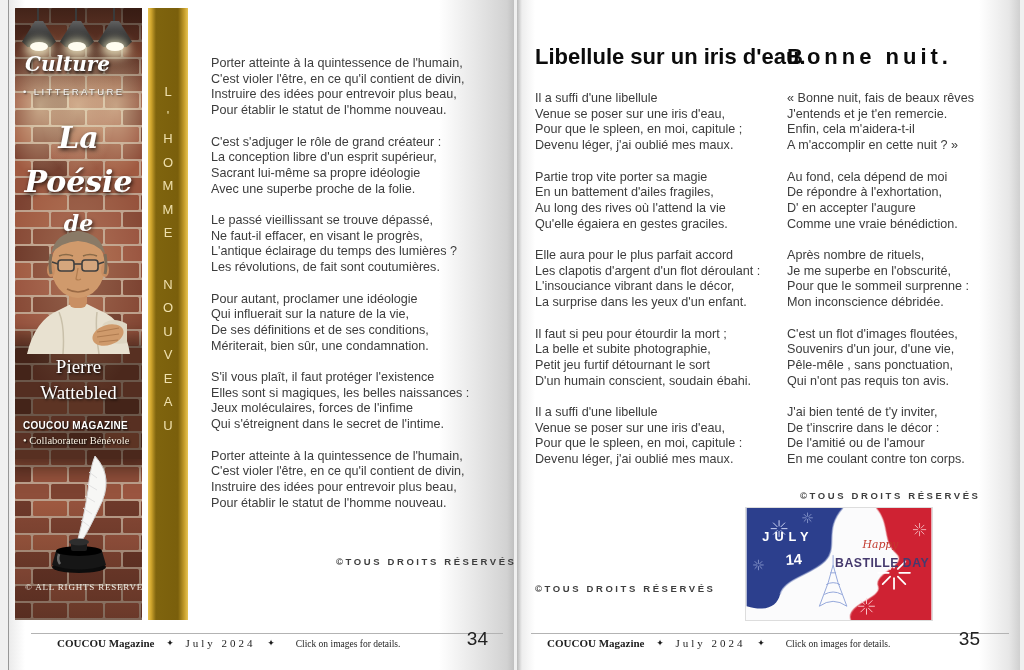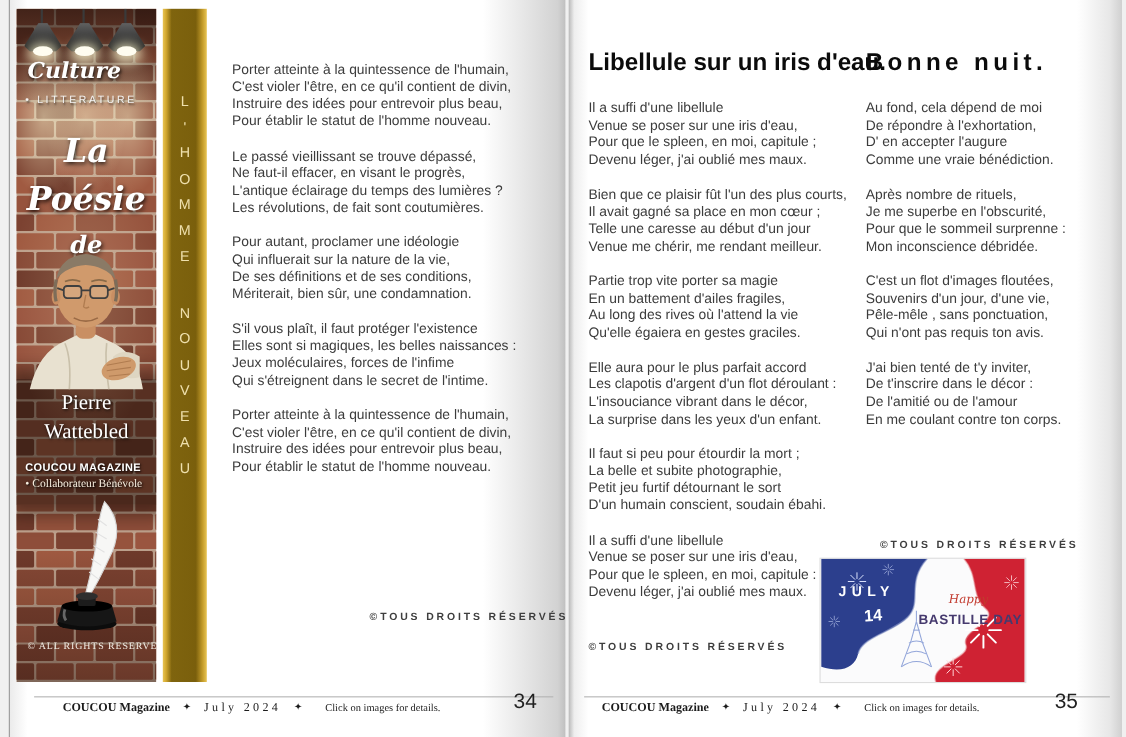--- a/index.html
+++ b/index.html
@@ -373,20 +373,26 @@
     </div>
 
   <div class="poem" id="poem-left">
       <div class="stanza">
         <div class="pline">Porter atteinte à la quintessence de l'humain,</div>
         <div class="pline">C'est violer l'être, en ce qu'il contient de divin,</div>
         <div class="pline">Instruire des idées pour entrevoir plus beau,</div>
         <div class="pline">Pour établir le statut de l'homme nouveau.</div>
       </div>
       <div class="stanza">
+        <div class="pline">C'est s'adjuger le rôle de grand créateur :</div>
+        <div class="pline">La conception libre d'un esprit supérieur,</div>
+        <div class="pline">Sacrant  lui-même sa propre idéologie</div>
+        <div class="pline">Avec une superbe proche de la folie.</div>
+      </div>
+      <div class="stanza">
         <div class="pline">Le passé vieillissant se trouve dépassé,</div>
         <div class="pline">Ne faut-il effacer, en visant le progrès,</div>
         <div class="pline">L'antique éclairage du temps des lumières ?</div>
         <div class="pline">Les révolutions, de fait sont coutumières.</div>
       </div>
       <div class="stanza">
         <div class="pline">Pour autant, proclamer une idéologie</div>
         <div class="pline">Qui influerait sur la nature de la vie,</div>
         <div class="pline">De ses définitions et de ses conditions,</div>
         <div class="pline">Mériterait, bien sûr, une condamnation.</div>
@@ -423,26 +429,20 @@
   <div class="poem" id="col-libellule">
     <div class="poem-title">Libellule sur un iris d'eau.</div>
     <div>
         <div class="stanza">
           <div class="pline">Il a suffi d'une libellule</div>
           <div class="pline">Venue se poser sur une iris d'eau,</div>
           <div class="pline">Pour que le spleen, en moi, capitule ;</div>
           <div class="pline">Devenu léger, j'ai oublié mes maux.</div>
         </div>
         <div class="stanza">
-          <div class="pline">Bien que ce plaisir fût l'un des plus courts,</div>
-          <div class="pline">Il avait gagné sa place en mon cœur ;</div>
-          <div class="pline">Telle une caresse au début d'un jour</div>
-          <div class="pline">Venue me chérir, me rendant meilleur.</div>
-        </div>
-        <div class="stanza">
           <div class="pline">Partie trop vite porter sa magie</div>
           <div class="pline">En un battement d'ailes fragiles,</div>
           <div class="pline">Au long des rives où l'attend la vie</div>
           <div class="pline">Qu'elle égaiera en gestes graciles.</div>
         </div>
         <div class="stanza">
           <div class="pline">Elle aura pour le plus parfait accord</div>
           <div class="pline">Les clapotis d'argent d'un flot déroulant :</div>
           <div class="pline">L'insouciance vibrant dans le décor,</div>
           <div class="pline">La surprise dans les yeux d'un enfant.</div>
@@ -458,20 +458,26 @@
           <div class="pline">Venue se poser sur une iris d'eau,</div>
           <div class="pline">Pour que le spleen, en moi, capitule :</div>
           <div class="pline">Devenu léger, j'ai oublié mes maux.</div>
         </div>
       </div>
   </div>
 
   <div class="poem" id="col-bonne">
     <div class="poem-title spaced-title">Bonne nuit.</div>
     <div>
+        <div class="stanza">
+          <div class="pline">« Bonne nuit, fais de beaux rêves</div>
+          <div class="pline">J'entends et je t'en remercie.</div>
+          <div class="pline">Enfin, cela m'aidera-t-il</div>
+          <div class="pline">A m'accomplir en cette nuit ? »</div>
+        </div>
         <div class="stanza">
           <div class="pline">Au fond, cela dépend de moi</div>
           <div class="pline">De répondre à l'exhortation,</div>
           <div class="pline">D' en accepter l'augure</div>
           <div class="pline">Comme une vraie bénédiction.</div>
         </div>
         <div class="stanza">
           <div class="pline">Après nombre de rituels,</div>
           <div class="pline">Je me superbe en l'obscurité,</div>
           <div class="pline">Pour que le sommeil surprenne :</div>

